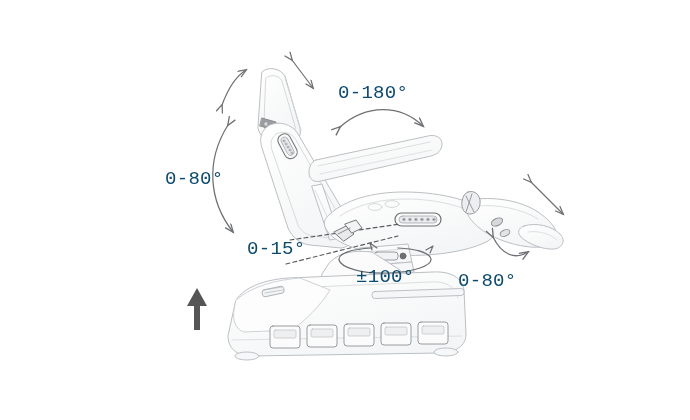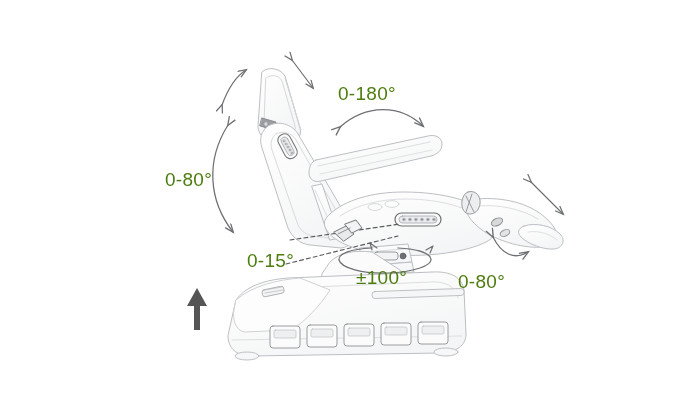--- a/index.html
+++ b/index.html
@@ -1,21 +1,21 @@
 <!DOCTYPE html>
 <html><head>
 <meta charset="utf-8">
 <style>
   html,body{margin:0;padding:0;background:#ffffff;}
   body{width:690px;height:420px;overflow:hidden;
        font-family:"Liberation Sans","DejaVu Sans",sans-serif;}
   #stage{position:relative;width:690px;height:420px;background:#ffffff;}
   #art{position:absolute;left:0;top:0;}
-  .lbl{position:absolute;color:#4d7c0f;font-size:19px;line-height:1;
-       letter-spacing:.3px;white-space:nowrap;font-family:Liberation Sans, sans-serif;}
+  .lbl{position:absolute;color:#0c4a6e;font-size:19px;line-height:1;
+       letter-spacing:.3px;white-space:nowrap;font-family:Liberation Mono, monospace;}
 </style>
 </head>
 <body>
 
 <div id="stage">
 
   <svg id="art" width="690" height="420" viewBox="0 0 690 420">
     <defs>
       <marker id="ah" markerWidth="9" markerHeight="9" refX="7" refY="3.2" orient="auto" markerUnits="strokeWidth">
         <path d="M0.4,0.4 L7.4,3.2 L0.4,6.0" fill="none" stroke="#6e7073" stroke-width="1.05"></path>
@@ -199,17 +199,17 @@
       <path d="M197,288 L207,306 L187,306 Z" fill="#555555"></path>
     </g>
   </svg>
 
   <div class="lbl" style="left:338px;top:84px;">0-180°</div>
 
   <div class="lbl" style="left:165px;top:170px;">0-80°</div>
 
   <div class="lbl" style="left:458px;top:272px;">0-80°</div>
 
-  <div class="lbl" style="left:247px;top:251px;">0-15°</div>
+  <div class="lbl" style="left:247px;top:240px;">0-15°</div>
 
   <div class="lbl" style="left:356px;top:268px;">±100°</div>
 
 </div>
 
 </body></html>

